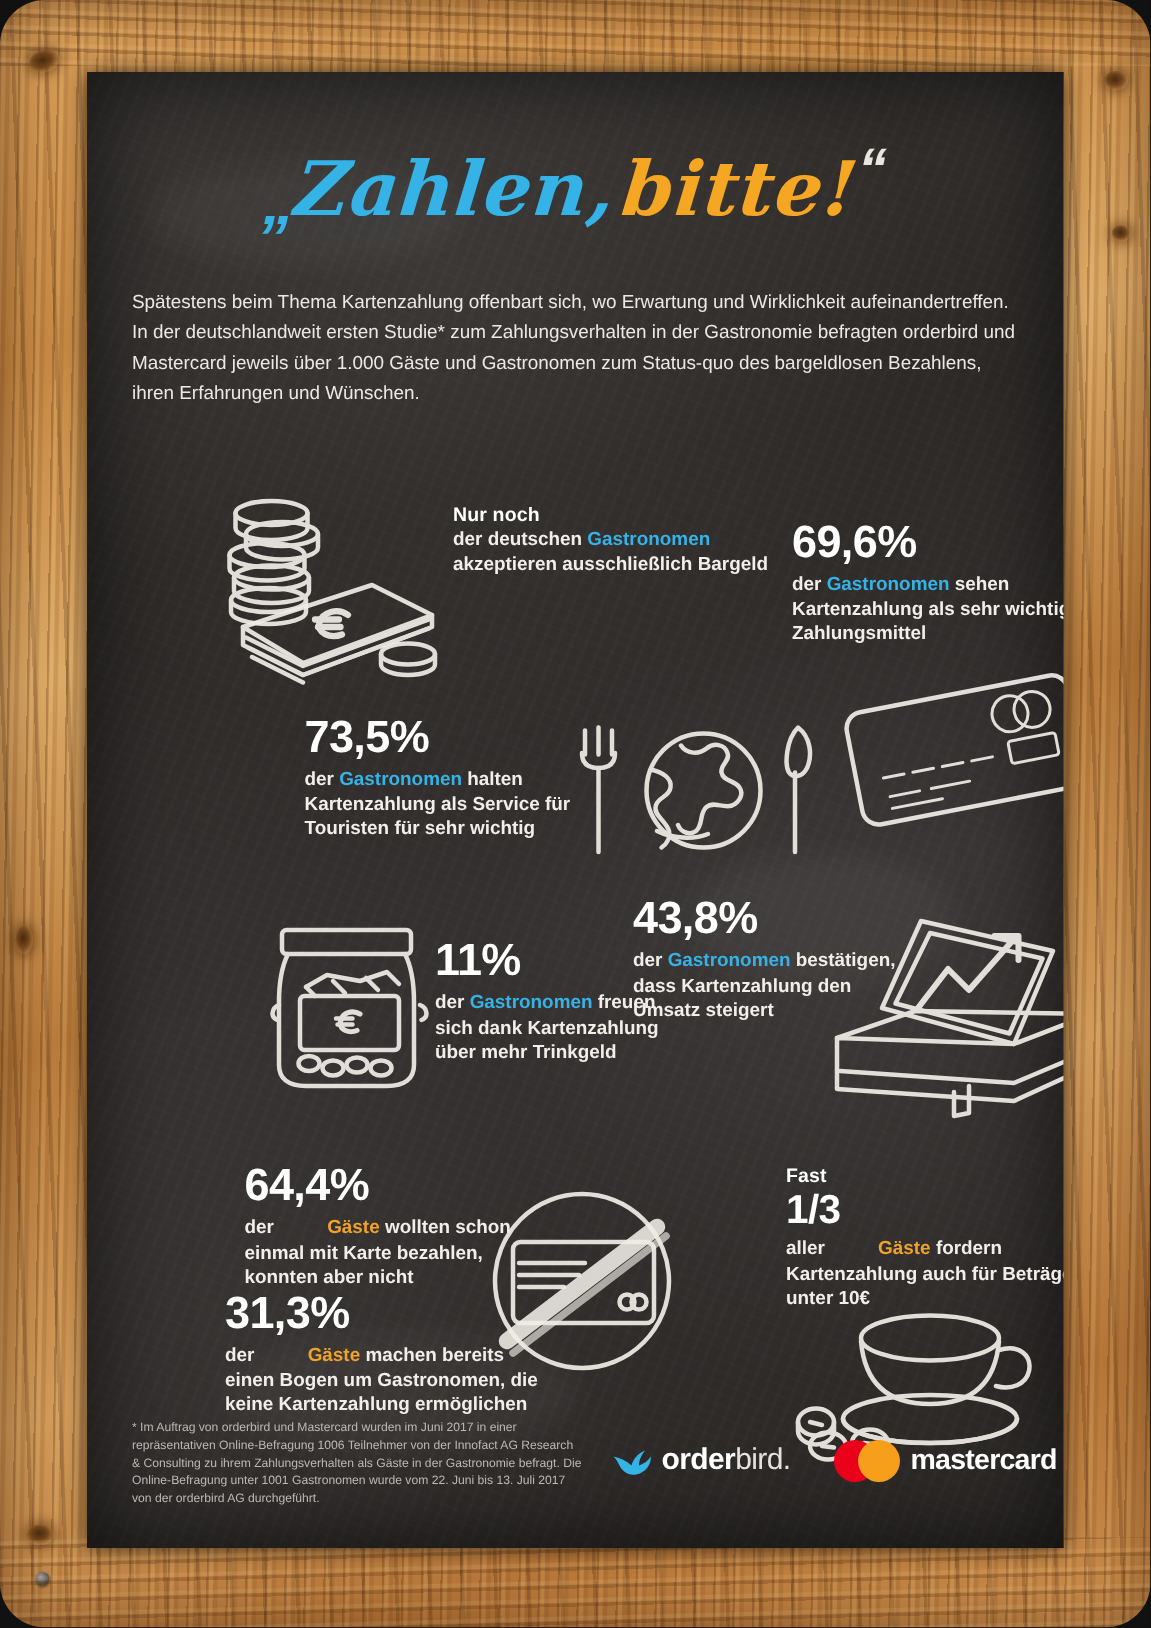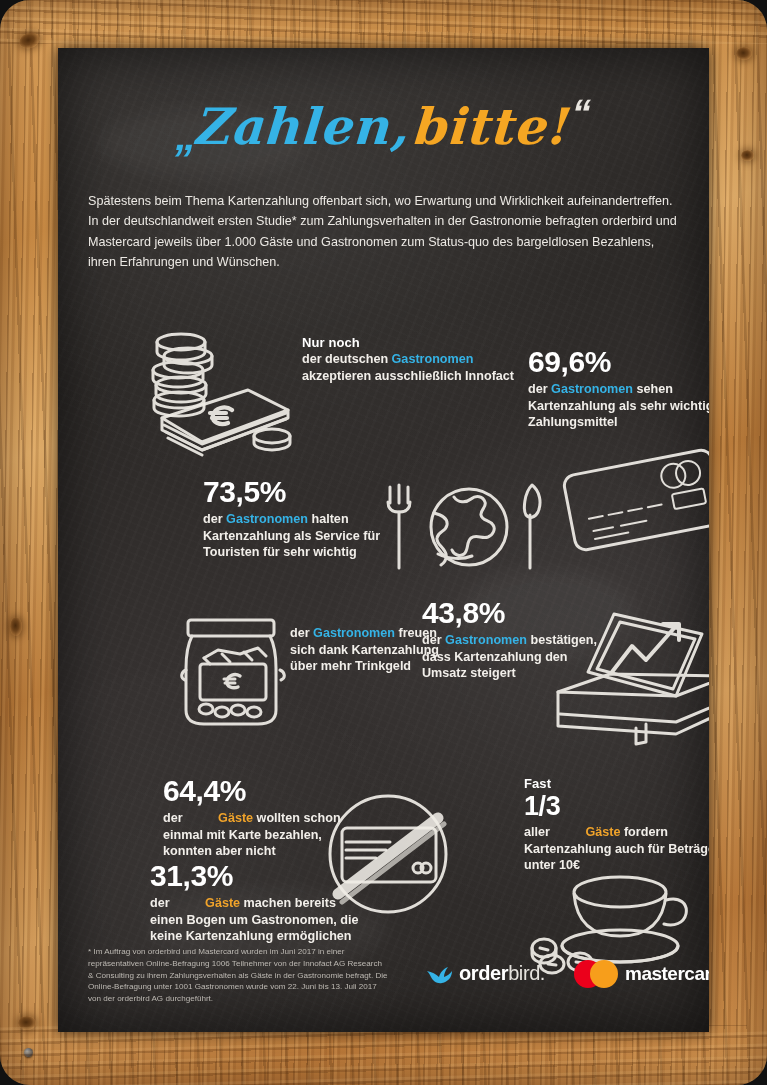--- a/index.html
+++ b/index.html
@@ -123,21 +123,21 @@
   .i-jar{left:112px;top:566px;}
   .i-pos{left:492px;top:552px;}
   .i-nocard{left:256px;top:742px;}
   .i-cup{left:470px;top:800px;}
 
   
   #footnote{
     position:absolute;left:30px;top:890px;width:300px;
     font-size:8.1px;line-height:1.45;color:#bdb9b3;font-weight:400;
   }
-  #logos{position:absolute;left:368px;top:908px;width:290px;height:44px;}
+  #logos{position:absolute;left:350px;top:908px;width:290px;height:44px;}
   .logo{position:absolute;display:flex;align-items:center;gap:7px;}
   .logo-ob{left:0;top:6px;}
   .logo-mc{left:148px;top:4px;}
   .ob-text{font-size:20px;font-weight:400;color:#fff;letter-spacing:-.4px;}
   .ob-text b{font-weight:700;}
   .ob-text i{font-style:normal;color:#e6e3de;font-weight:400;}
   .mc-circles{position:relative;width:44px;height:28px;}
   .mc-circles span{position:absolute;top:0;width:28px;height:28px;border-radius:50%;}
   .mc-red{left:0;background:#eb001b;}
   .mc-yel{left:16px;background:#f79e1b;mix-blend-mode:normal;}
@@ -327,34 +327,35 @@
         <path d="M4 100v6c0 5 5.4 9 12 9s12-4 12-9v-6"></path>
         <ellipse cx="24" cy="116" rx="12" ry="9"></ellipse>
         <ellipse cx="52" cy="114" rx="12" ry="9"></ellipse>
         <path d="M12 100l8 2M20 116l8 1M48 114l8 1"></path>
       </g>
     </svg>
   </div>
 
   <div class="stat s1">
     <div class="pre">Nur noch</div>
-    <div class="desc"><span>der deutschen </span><span class="g-blue">Gastronomen</span><span> akzeptieren ausschließlich Innofact</span></div>
+    <div class="desc"><span>der deutschen </span><span class="g-blue">Gastronomen</span><span> akzeptieren ausschließlich Bargeld</span></div>
   </div>
 
   <div class="stat s2">
     <div class="big">69,6%</div>
     <div class="desc"><span>der </span><span class="g-blue">Gastronomen</span><span> sehen Kartenzahlung als sehr wichtiges Zahlungsmittel</span></div>
   </div>
 
   <div class="stat s3">
     <div class="big">73,5%</div>
     <div class="desc"><span>der </span><span class="g-blue">Gastronomen</span><span> halten Kartenzahlung als Service für Touristen für sehr wichtig</span></div>
   </div>
 
   <div class="stat s4">
+    <div class="big">11%</div>
     <div class="desc"><span>der </span><span class="g-blue">Gastronomen</span><span> freuen sich dank Kartenzahlung über mehr Trinkgeld</span></div>
   </div>
 
   <div class="stat s5">
     <div class="big">43,8%</div>
     <div class="desc"><span>der </span><span class="g-blue">Gastronomen</span><span> bestätigen, dass Kartenzahlung den Umsatz steigert</span></div>
   </div>
 
   <div class="stat s6">
     <div class="big">64,4%</div>

